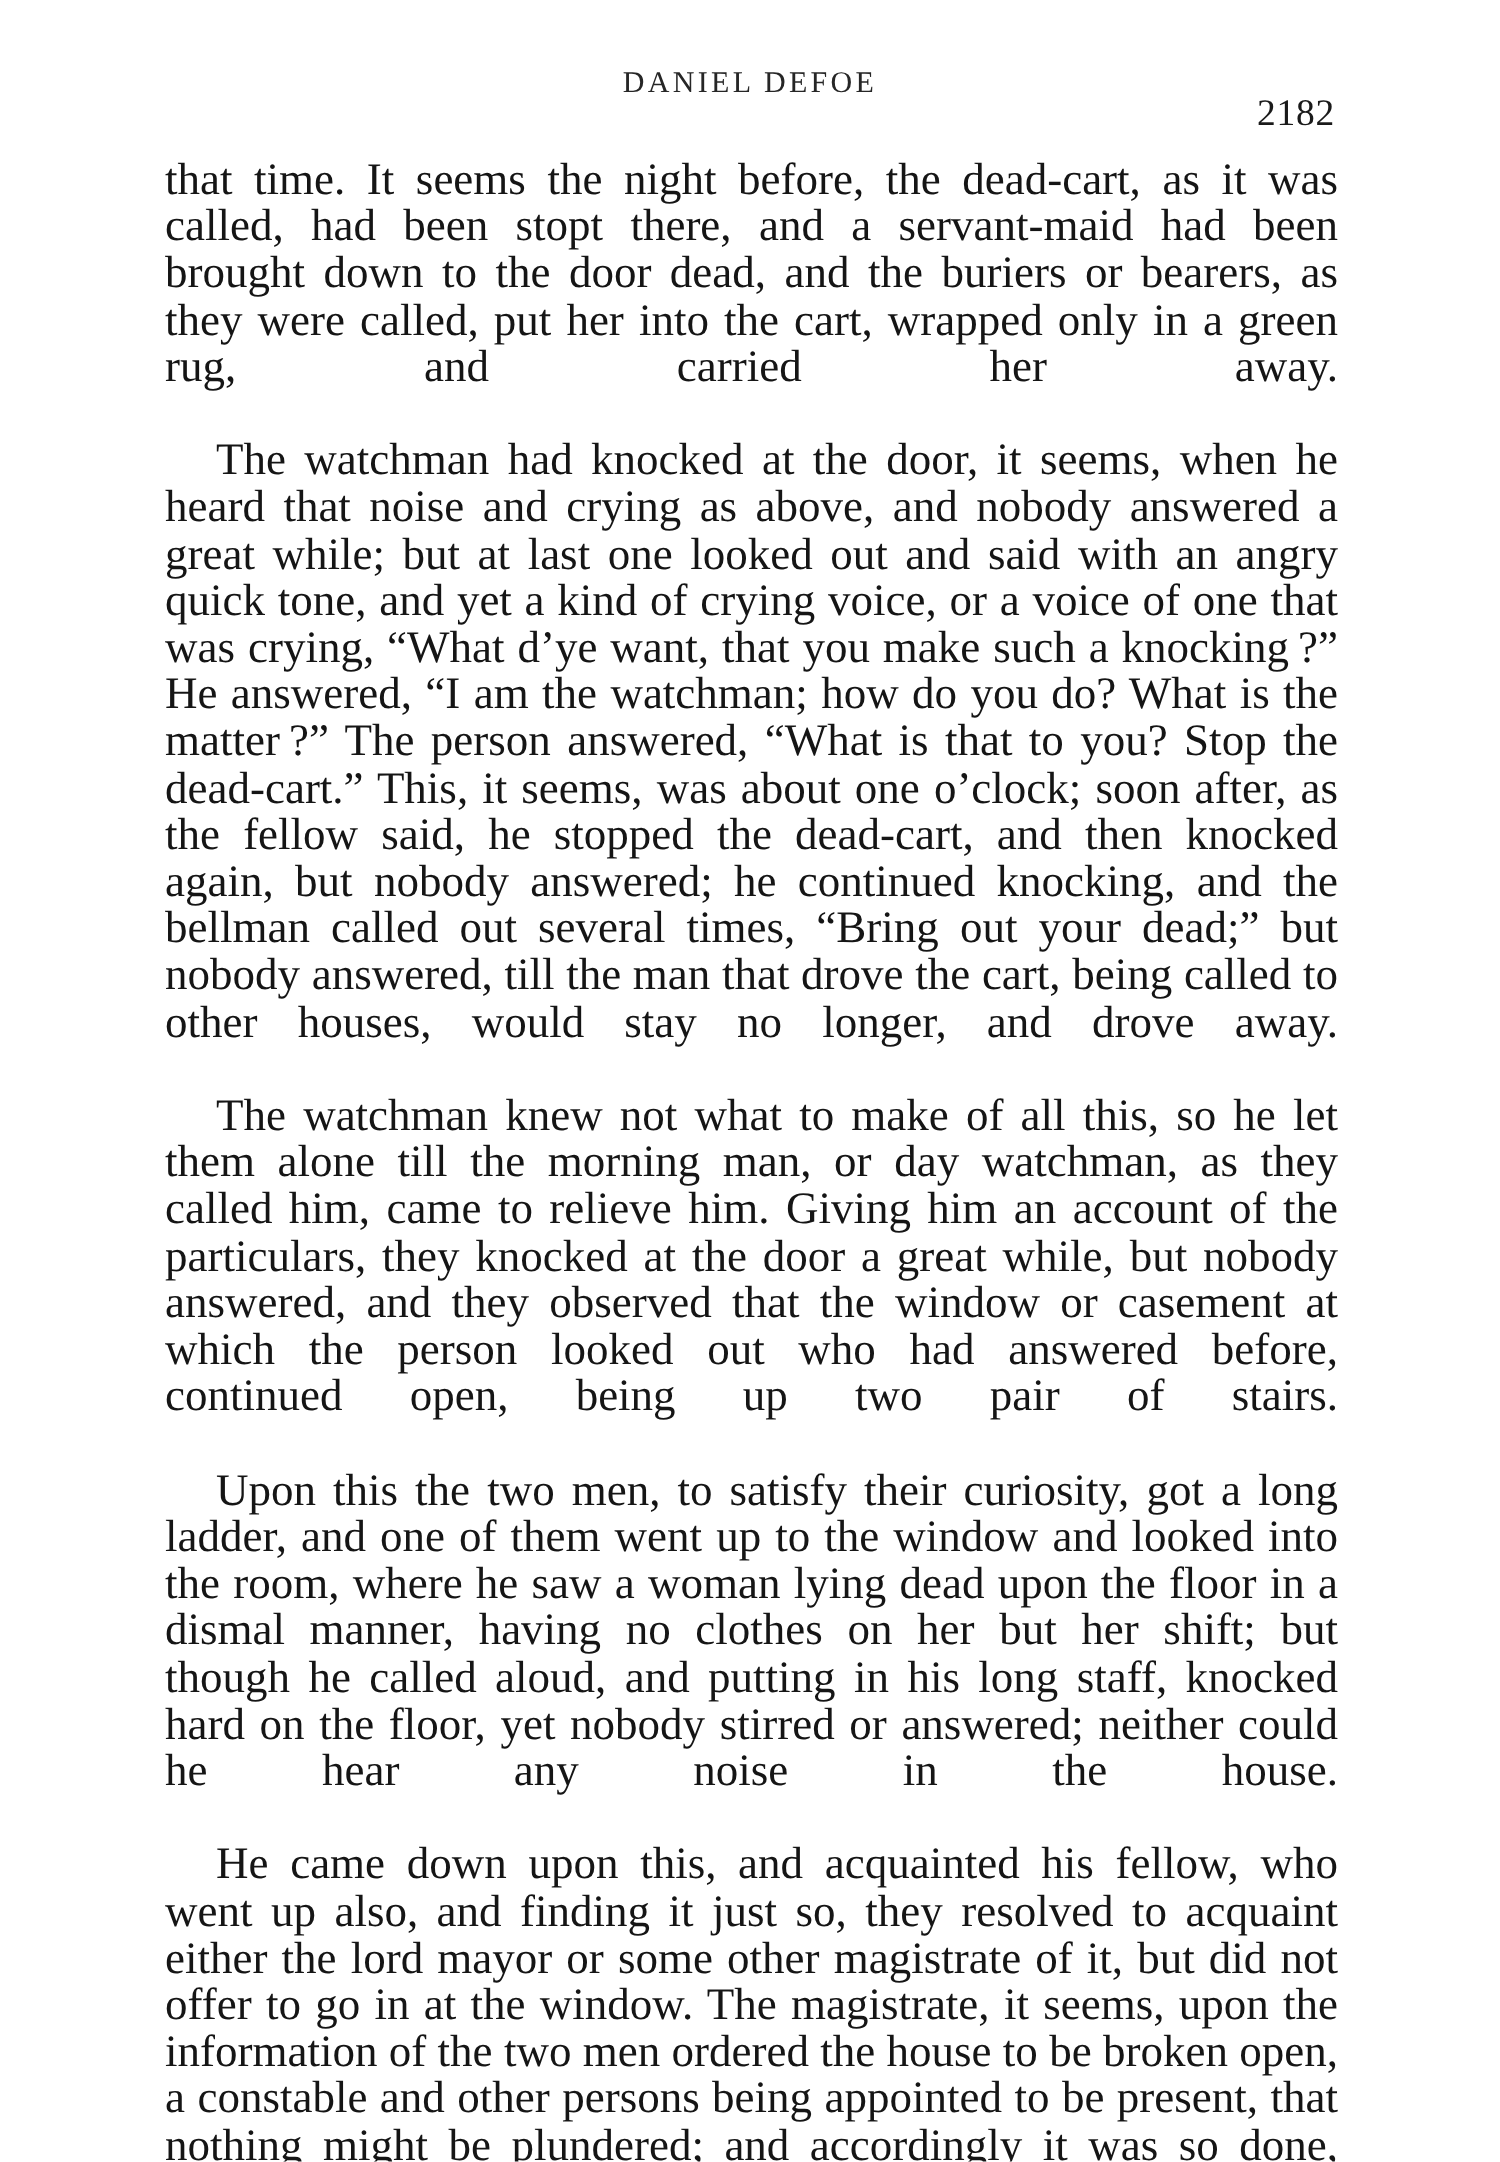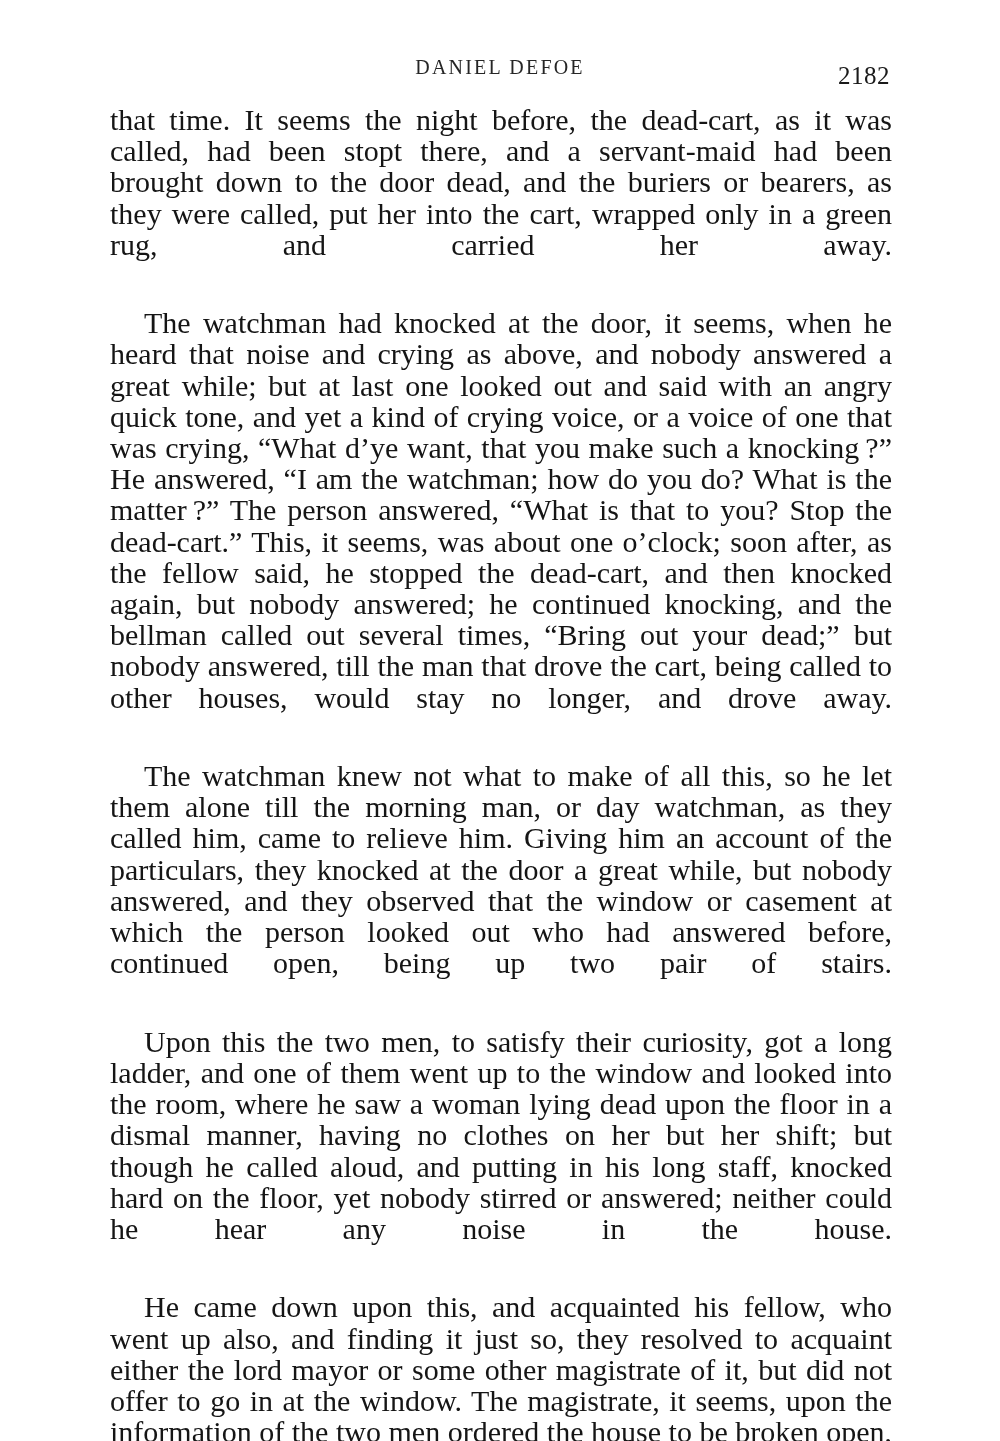--- a/index.html
+++ b/index.html
@@ -21,21 +21,21 @@
     height: 1441px;
     box-sizing: border-box;
     padding: 0;
   }
   .header {
     position: relative;
     height: 70px;
   }
   .running-head {
     position: absolute;
-    top: 56px;
+    top: 44px;
     left: 0;
     width: 1000px;
     text-align: center;
     font-size: 20px;
     letter-spacing: 2.2px;
     color: #262626;
     font-family: "Liberation Serif", serif;
   }
   .folio {
     position: absolute;
@@ -54,21 +54,21 @@
   .para {
     margin: 0;
     font-size: 30px;
     line-height: 31.2px;
     text-align: justify;
     text-justify: inter-word;
     color: #151515;
     hyphens: none;
   }
   .para + .para {
-    margin-top: 16px;
+    margin-top: 0;
   }
   .indent {
     text-indent: 34px;
   }
   
   .para::after {
     content: "";
     display: inline-block;
     width: 100%;
   }

